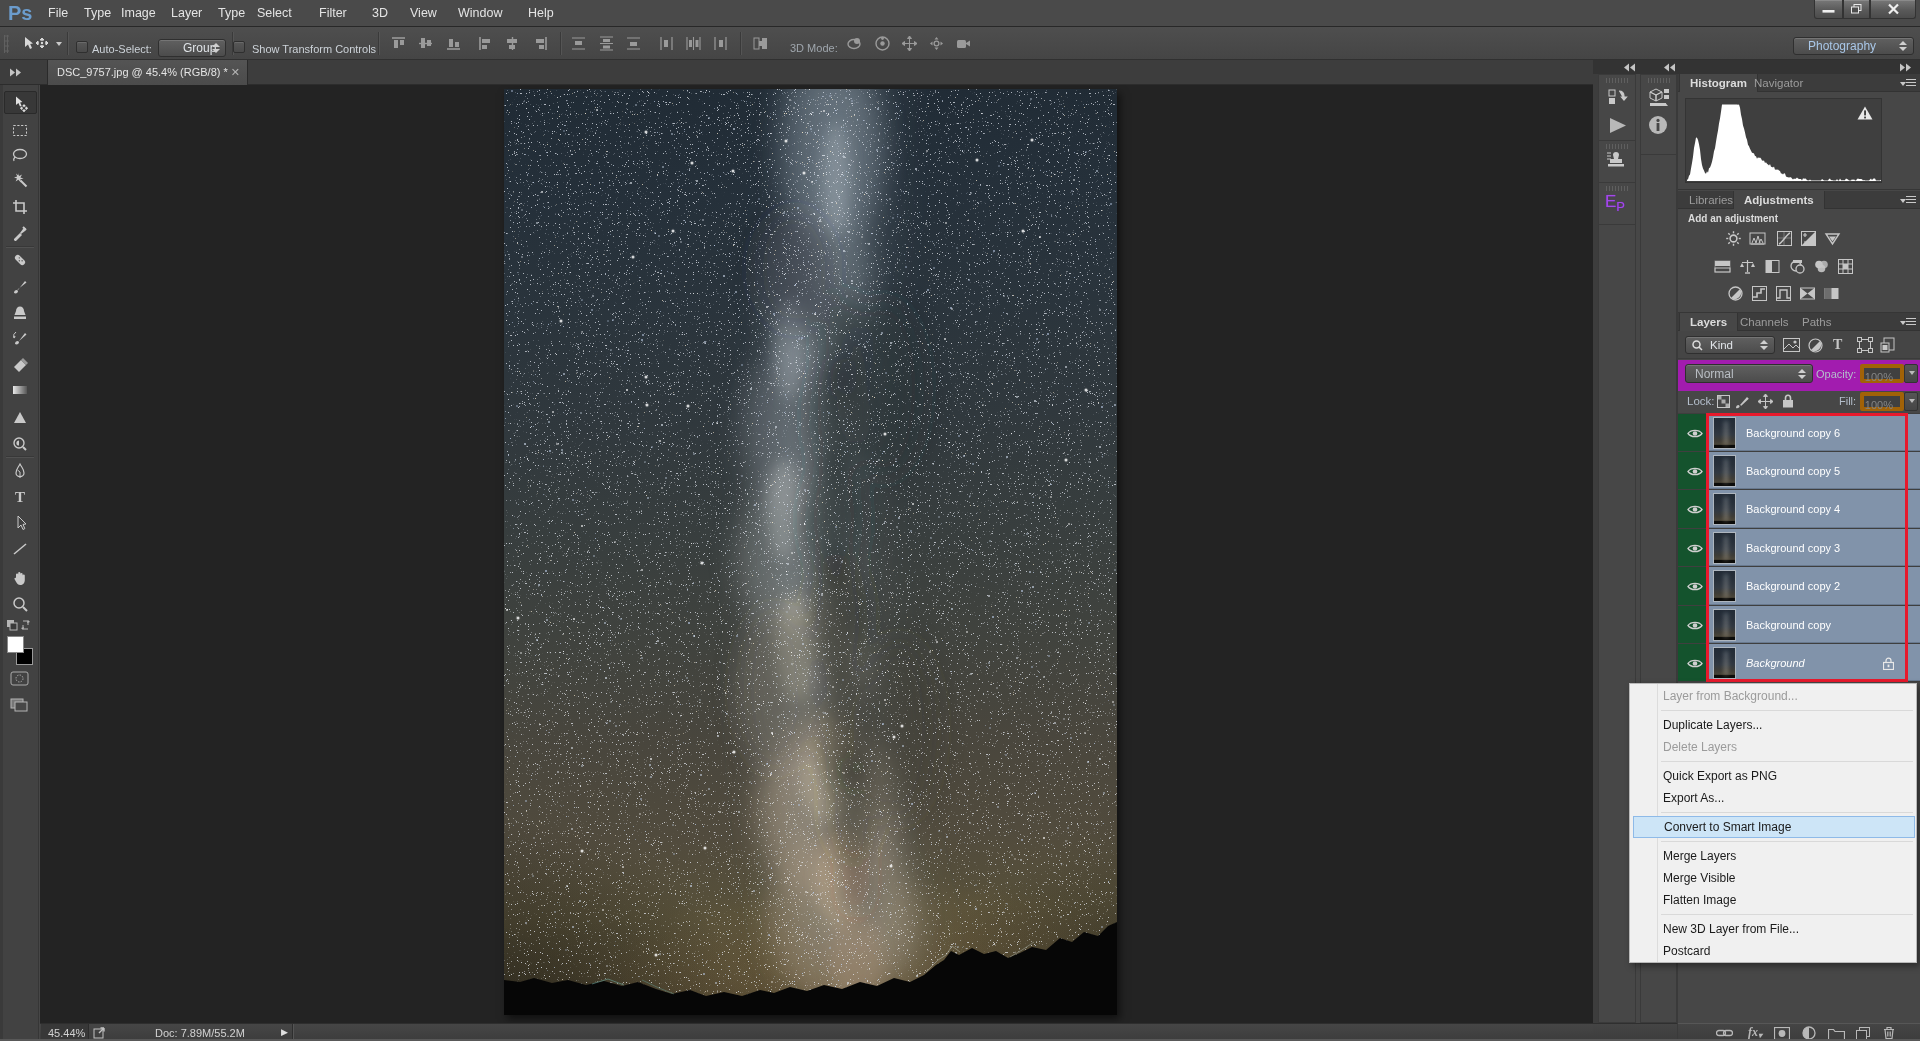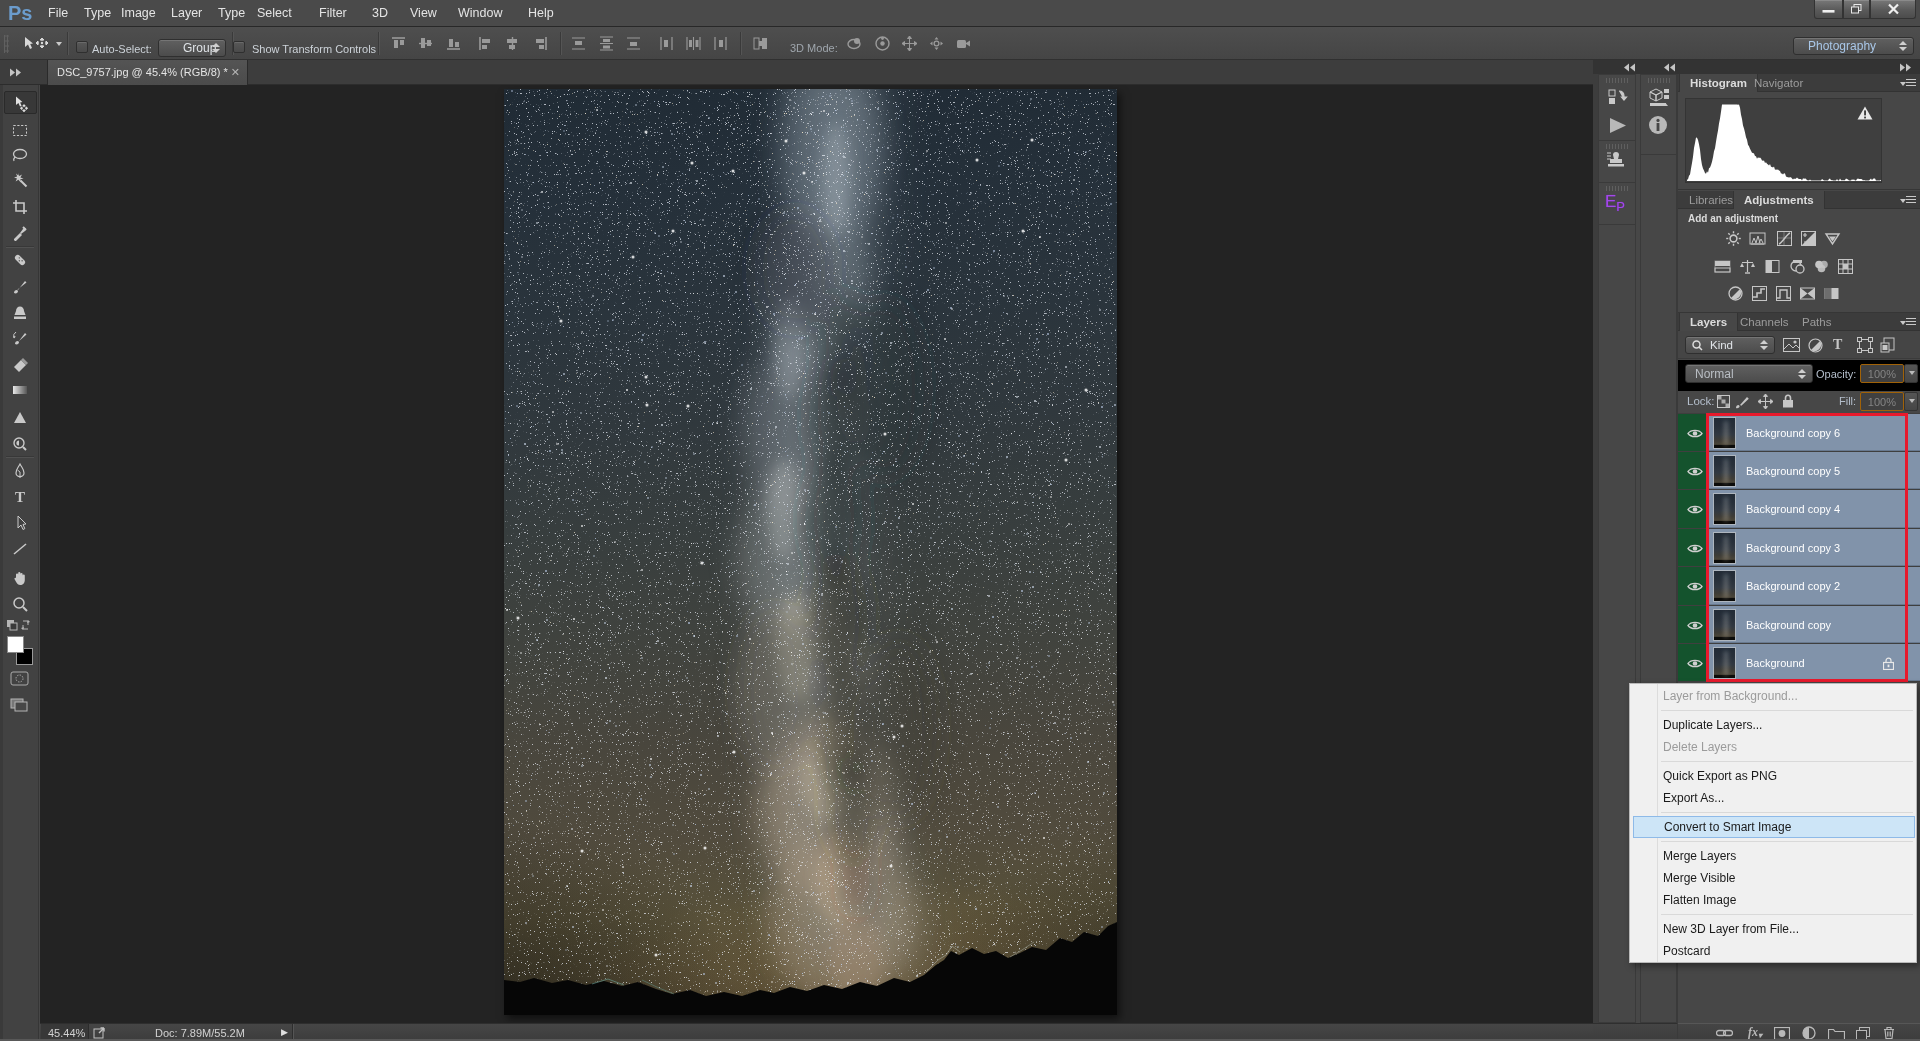--- a/index.html
+++ b/index.html
@@ -40,21 +40,21 @@
 .isec{border-bottom:1px solid #3a3a3a;position:relative}
 .ribsm{position:absolute;left:7px;top:3px;width:24px;height:5px;background-image:repeating-linear-gradient(to right,#5f5f5f 0 1px,transparent 1px 3px)}
 #panel{position:absolute;left:84px;top:14px;width:243px;height:967px;background:#474747;border-left:1px solid #3a3a3a}
 .ptabs{position:absolute;left:0;width:243px;height:18px;background:#3c3c3c;border-bottom:1px solid #333}
 .ptab{position:absolute;top:0;height:18px;font-size:11.5px;line-height:18px;padding:0 10px;color:#9c9c9c}
 .ptab.act{background:#474747;color:#dcdcdc;font-weight:bold;border-left:1px solid #333;border-right:1px solid #333}
 .pmenu{position:absolute;right:5px;top:5px;width:16px;height:9px}
 .pmenu i{position:absolute;right:0;top:0;width:10px;height:9px;background-image:repeating-linear-gradient(to bottom,#c9c9c9 0 1px,transparent 1px 3px)}
 .pmenu b{position:absolute;left:0;top:3px;border:3px solid transparent;border-top:4px solid #c9c9c9}
 .lbl{color:#b4becb;font-size:11.5px;position:absolute}
-.val{position:absolute;background:#404040;border:1px solid #a16207;border-radius:2px;color:#848484;font-size:11px;text-align:right}
+.val{position:absolute;background:#404040;border:4px solid #a16207;border-radius:2px;color:#848484;font-size:11px;text-align:right}
 .valarrow{position:absolute;width:15px;background:linear-gradient(#555,#464646);border:1px solid #333;border-radius:2px}
 .valarrow:before{content:"";position:absolute;left:4px;top:6px;border:3.5px solid transparent;border-top:4px solid #bbb}
 .lrow{position:absolute;left:0;width:243px;height:39px;background:#14532d;border-bottom:1px solid #3f3f3f}
 .lrow .sel{position:absolute;left:29px;top:0;width:214px;height:37.4px;background:#8193aa;border-bottom:1px solid #68798f}
 .lthumb{position:absolute;left:35px;top:3px;width:23px;height:32px;border:1px solid #aeb6bf;background:linear-gradient(#2a3340 55%,#3a3f41 75%,#4a4336 92%,#10100e 93%)}
 .lname{position:absolute;left:68px;font-size:11px;color:#fff;top:13px}
 #redrect{position:absolute;left:1706px;top:413px;width:202px;height:269px;border:3px solid #e8192c;z-index:40}
 #ctxmenu{position:absolute;left:1629px;top:683px;width:288px;height:280px;background:#f0f0f0;border:1px solid #b9b9b9;box-shadow:3px 3px 7px rgba(0,0,0,.4);z-index:50}
 #ctxmenu .gut{position:absolute;left:0;top:0;width:28px;height:100%;border-right:1px solid #dcdcdc;background:#f0f0f0}
 .mitem{position:absolute;left:3px;width:282px;height:22px;font-size:12px;color:#1a1a1a;line-height:22px;padding-left:30px}
@@ -636,21 +636,21 @@
           <rect x="0.5" y="11.5" width="4" height="4" fill="#454545" stroke="#c6c6c6"></rect>
           <rect x="11.5" y="11.5" width="4" height="4" fill="#454545" stroke="#c6c6c6"></rect>
         </svg>
         <svg width="16" height="16" style="position:absolute;left:202px;top:6px">
           <rect x="4" y="1" width="10" height="12" fill="none" stroke="#c6c6c6"></rect>
           <rect x="1" y="6" width="8" height="9" fill="#454545" stroke="#c6c6c6"></rect>
           <rect x="2.5" y="8" width="5" height="5" fill="#c6c6c6"></rect>
         </svg>
         <div style="position:absolute;left:228px;top:5px;width:10px;height:17px;background:linear-gradient(#181818,#2a2a2a 55%%,#3c3c3c)"></div>
   </div>
-  <div style="position:absolute;left:0;top:286px;width:243px;height:31px;background:#000000">
+  <div style="position:absolute;left:0;top:286px;width:243px;height:31px;background:#a21caf">
     <div class="drop" style="left:7px;top:4px;width:128px;height:19px;line-height:18px;padding-left:9px;color:#b9bec4">Normal<span class="updn"></span></div>
     <div class="lbl" style="left:138px;top:8px;font-size:11px">Opacity:</div>
     <div class="val" style="left:182px;top:4px;width:44px;height:19px;line-height:18px;padding-right:7px">100%</div>
     <div class="valarrow" style="left:226px;top:4px;height:19px;width:14px"></div>
   </div>
   <div style="position:absolute;left:0;top:317px;width:243px;height:23px;background:#474747;border-bottom:1px solid #3e3e3e">
     <div class="lbl" style="left:9px;top:4px">Lock:</div>
     <svg width="13" height="13" style="position:absolute;left:39px;top:4px">
           <rect x="0.5" y="0.5" width="12" height="12" fill="none" stroke="#c6c6c6"></rect>
           <path d="M0.5,0.5 h4 v4 h4 v4 h4 v4 h-4 v-4 h-4 v-4 h-4 Z" fill="#c6c6c6" opacity="0.8"></path>
@@ -738,21 +738,21 @@
       </div>
       <div class="lrow" style="top:570.1px;height:38.4px">
         <div class="sel" style="height:37.4px"></div>
         <svg width="16" height="11" viewBox="0 0 16 11" style="position:absolute;left:9px;top:14px">
           <path d="M1,5.5 C4,1.4 12,1.4 15,5.5 C12,9.6 4,9.6 1,5.5 Z" fill="none" stroke="#cfcfcf" stroke-width="1.3"></path>
           <circle cx="8" cy="5.5" r="2.3" fill="#cfcfcf"></circle>
         </svg>
         <div class="lthumb" style="background:linear-gradient(180deg,#222b36 0%,#28303a 30%,#313841 55%,#3e3c36 75%,#4a4538 88%,#0b0b09 90%,#0b0b09 100%)">
           <div style="position:absolute;left:10px;top:3px;width:4px;height:24px;background:linear-gradient(rgba(175,188,200,.35),rgba(195,185,165,.45));filter:blur(2px)"></div>
         </div>
-        <div class="lname" style="">Background</div>
+        <div class="lname" style="font-style:italic;">Background</div>
         <svg width="11" height="13" style="position:absolute;left:205px;top:13px">
           <rect x="0.5" y="5.5" width="10" height="7" fill="none" stroke="#e8e8e8" stroke-width="1.2"></rect>
           <path d="M3,5.5 V3.8 a2.5,2.6 0 0 1 5,0 v1.7" fill="none" stroke="#e8e8e8" stroke-width="1.2"></path>
           <rect x="4.6" y="7.6" width="1.8" height="2.6" fill="#e8e8e8"></rect>
         </svg>
       </div>
   <div style="position:absolute;left:0;top:949px;width:243px;height:18px;background:linear-gradient(#454545,#3c3c3c);border-top:1px solid #575757">
         <svg width="17" height="10" style="position:absolute;left:38px;top:4px">
           <rect x="0.5" y="2.5" width="9" height="5" rx="2.5" fill="none" stroke="#b8b8b8" stroke-width="1.3"></rect>
           <rect x="7.5" y="2.5" width="9" height="5" rx="2.5" fill="none" stroke="#b8b8b8" stroke-width="1.3"></rect>

